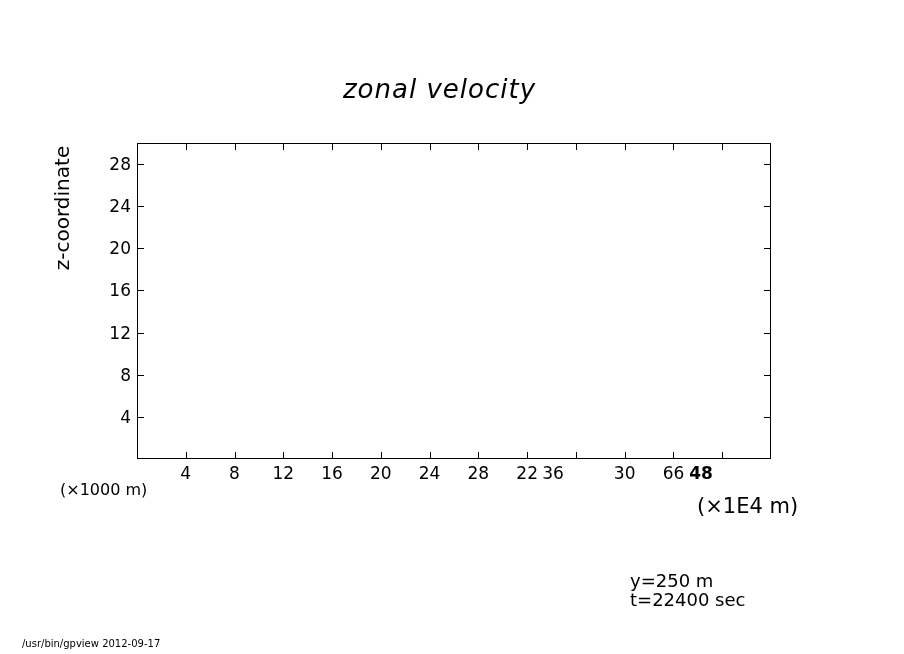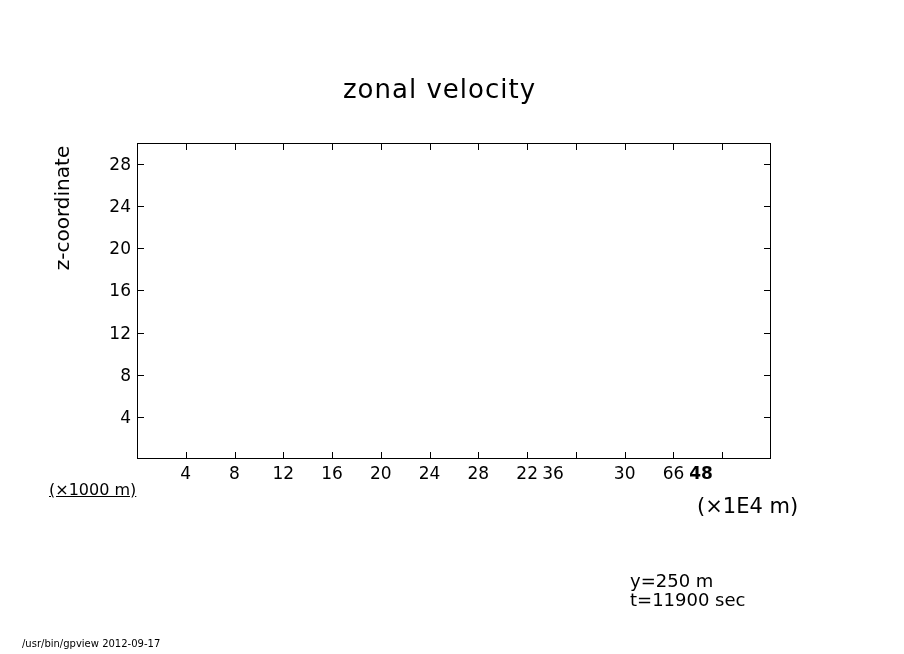--- a/index.html
+++ b/index.html
@@ -19,20 +19,21 @@
 
   .title {
     position: absolute;
     left: 0;
     top: 74px;
     width: 879px;
     text-align: center;
     font-size: 26px;
     letter-spacing: 1px;
     color: #000;
+    font-style: italic;
   }
 
   
   .plot-frame {
     position: absolute;
     left: 137px;
     top: 143px;
     width: 634px;
     height: 316px;
     border: 1px solid #000;
@@ -96,24 +97,23 @@
     position: absolute;
     left: 137px;
     top: 517px;
     width: 634px;
     text-align: center;
     font-size: 20px;
   }
 
   .units-left {
     position: absolute;
-    left: 49px;
+    left: 60px;
     top: 480px;
     font-size: 16px;
-    text-decoration: underline;
   }
   .units-right {
     position: absolute;
     left: 697px;
     top: 494px;
     font-size: 21px;
   }
 
   .constant-note {
     position: absolute;
@@ -221,18 +221,18 @@
     </div>
 
   <div class="y-axis-title">z-coordinate</div>
 
   <div class="units-left">(×1000 m)</div>
   <div class="units-right">(×1E4 m)</div>
 
 
   <div class="annot">
     <div>y=250 m</div>
-    <div>t=11900 sec</div>
+    <div>t=22400 sec</div>
   </div>
 
   <div class="footer-left">/usr/bin/gpview  2012-09-17</div>
 
 </div>
 
 </body></html>

